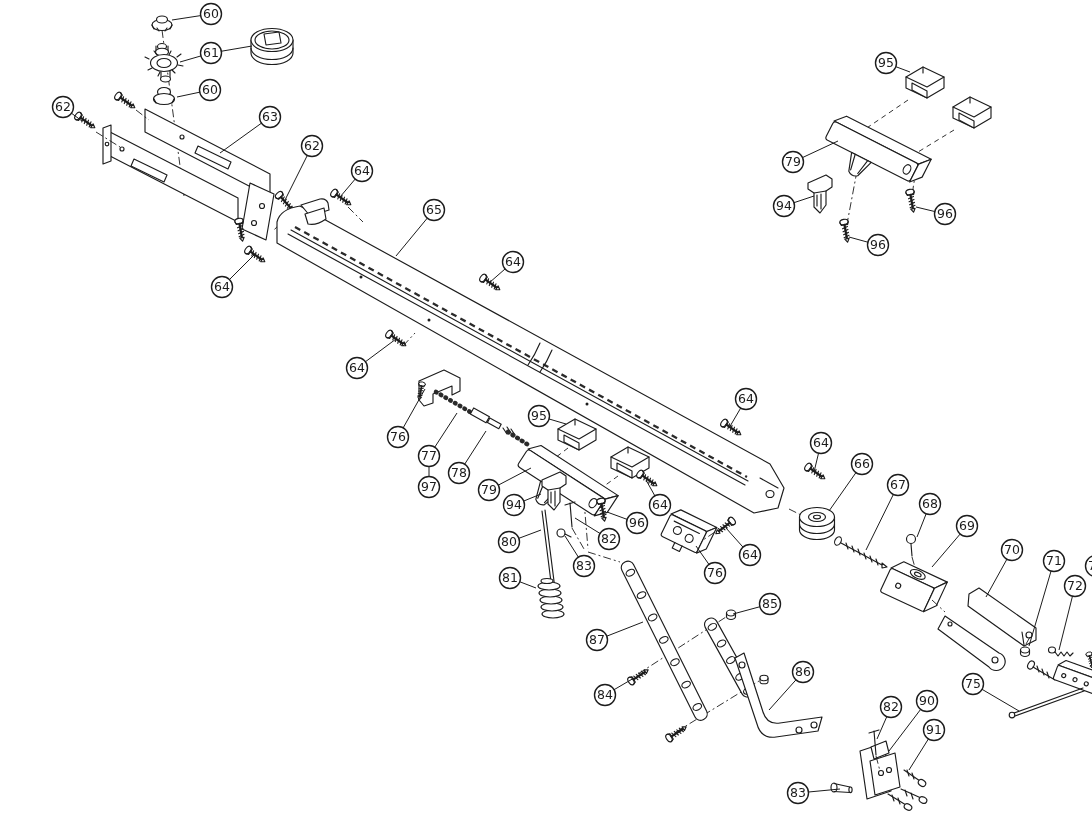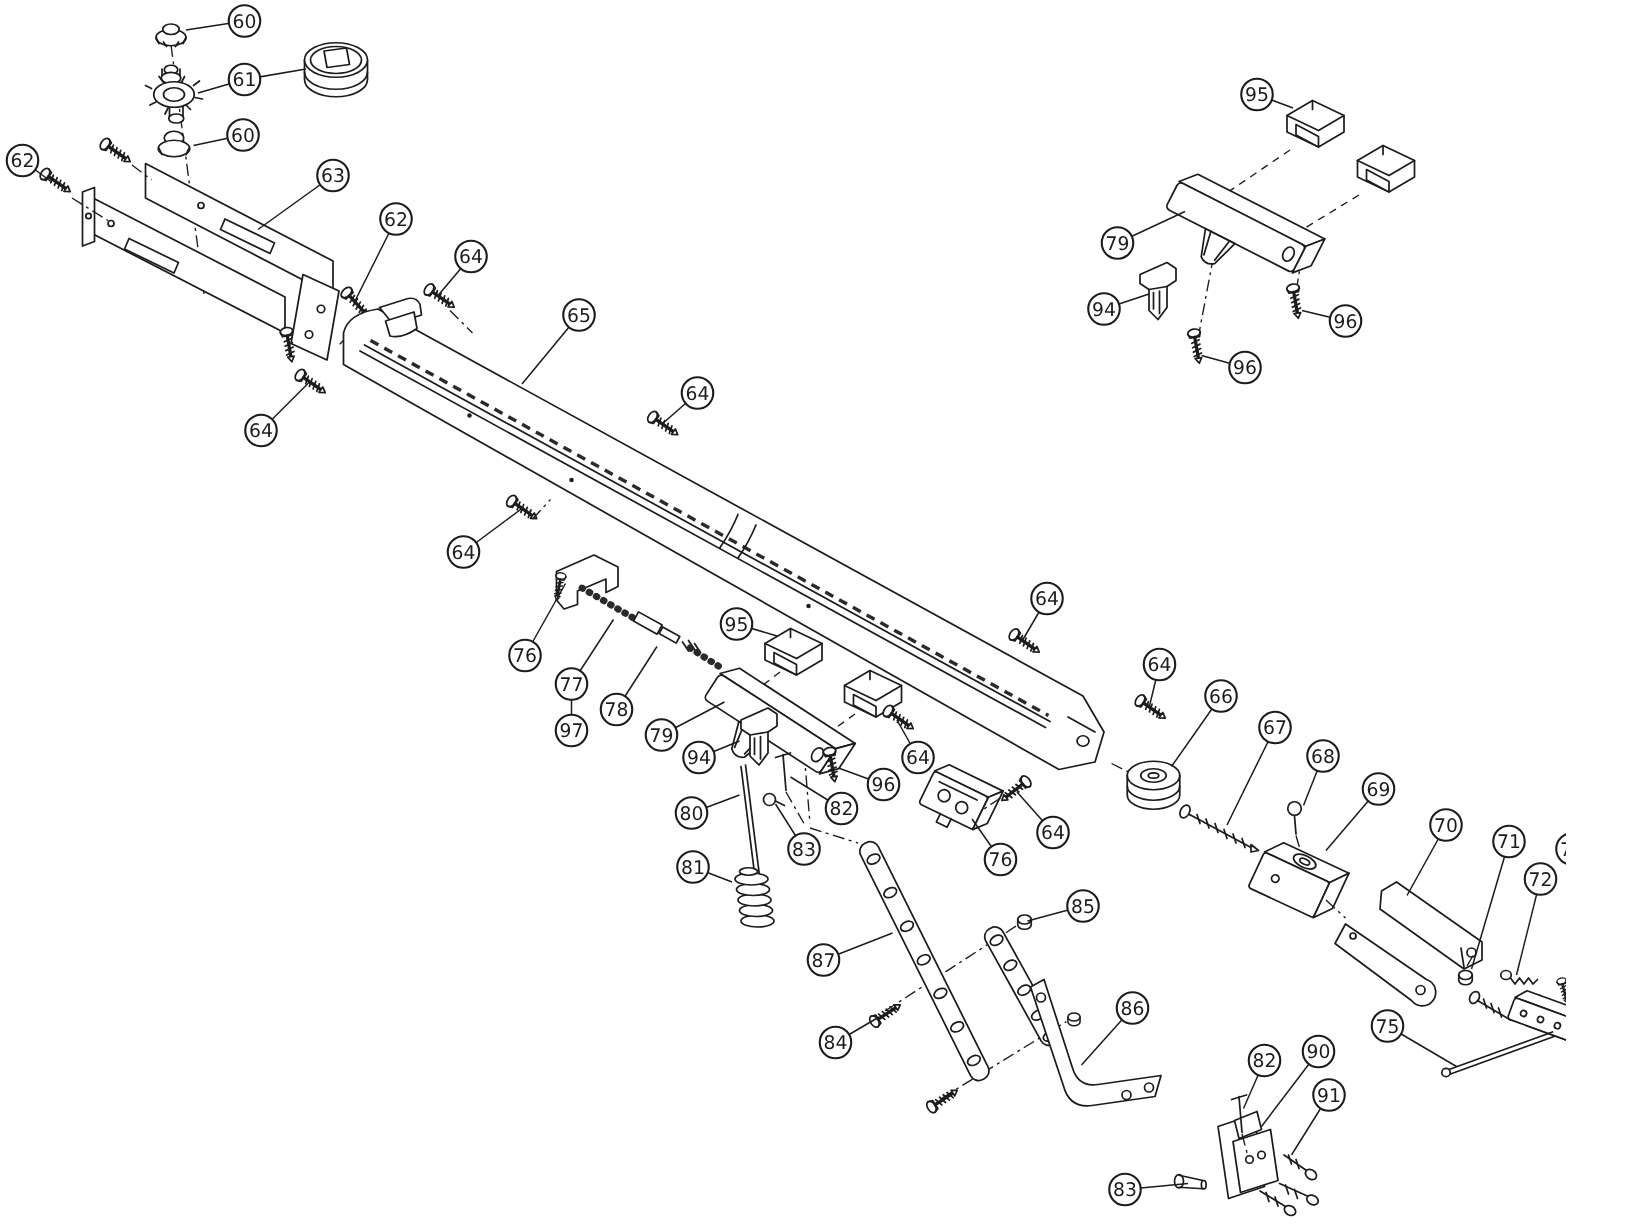--- a/index.html
+++ b/index.html
@@ -1,17 +1,17 @@
 <!DOCTYPE html>
 <html><head>
 <meta charset="utf-8">
 <style>
   html,body{margin:0;padding:0;background:#ffffff;}
   body{font-family:"DejaVu Sans", sans-serif;}
-  #stage{position:relative;width:1044px;height:817px;background:#fff;overflow:hidden;}
+  #stage{position:relative;width:1044px;height:817px;background:#fff;overflow:hidden;margin-left:48px;}
   svg{display:block;}
   .art{fill:#ffffff;stroke:#1c1c1c;stroke-width:1.15;stroke-linejoin:round;stroke-linecap:round;}
   .nofill{fill:none;}
   .dashdot{fill:none;stroke:#1c1c1c;stroke-width:0.9;stroke-dasharray:8 3 2 3;}
   .dashed{fill:none;stroke:#1c1c1c;stroke-width:0.9;stroke-dasharray:5 4;}
   .chain{fill:none;stroke:#2a2a2a;stroke-width:2.3;stroke-dasharray:6 4.5;}
   .beads{fill:none;stroke:#2a2a2a;stroke-width:4.6;stroke-dasharray:0.5 5;stroke-linecap:round;}
   .thick{stroke-width:2.2;}
 </style>
 </head>

